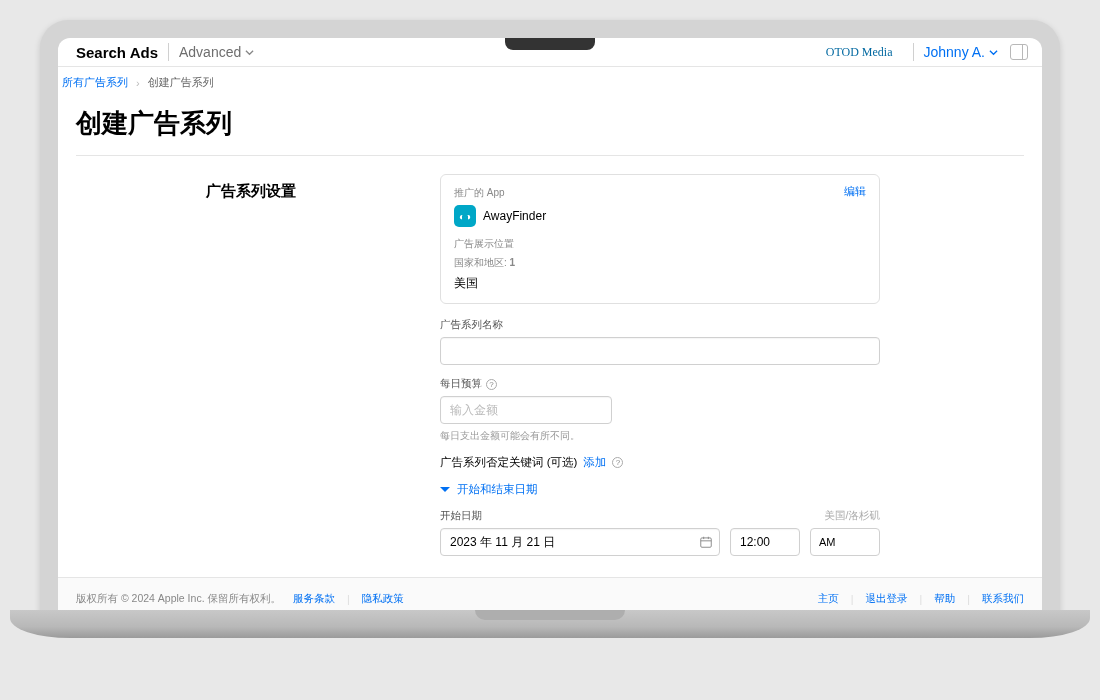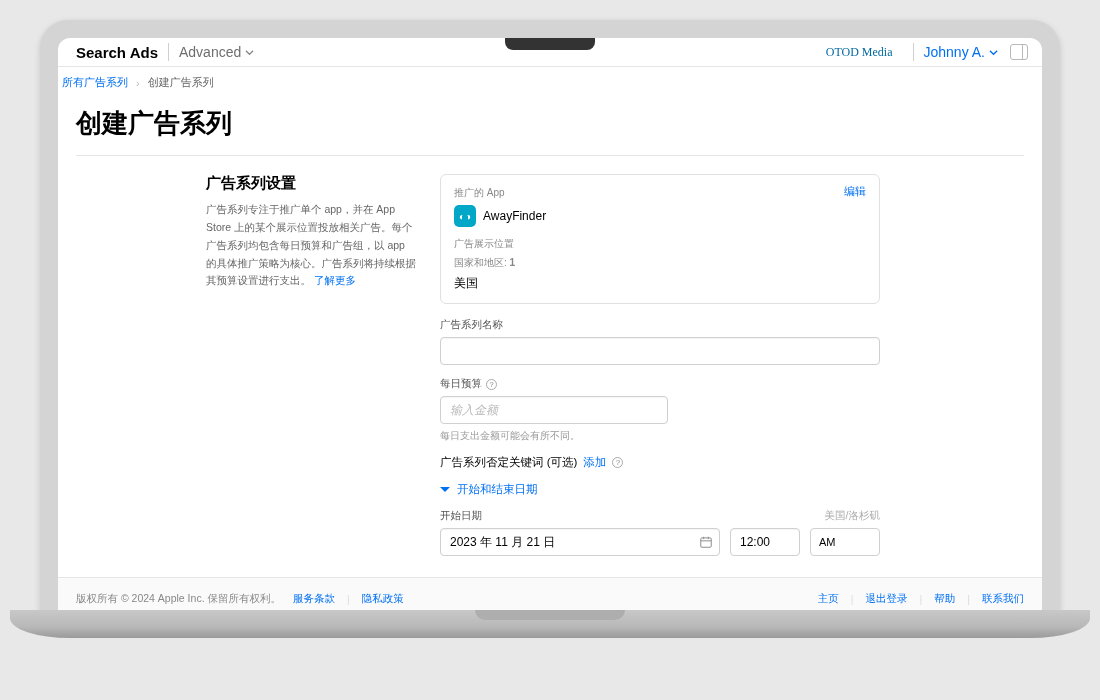--- a/index.html
+++ b/index.html
@@ -146,21 +146,21 @@
       display: flex;
       padding-top: 18px;
       gap: 24px;
     }
     .section-left {
       width: 220px;
       flex-shrink: 0;
       padding-left: 130px;
     }
     
-    .section-left-inner { width: 210px; }
+    .section-left-inner { width: 210px; margin-top: 8px; }
     .section-row { padding-left: 130px; }
     .section-left { padding-left: 0; width: 210px; }
     .sec-title { font-size: 15px; font-weight: 700; margin-bottom: 8px; }
     .sec-desc { font-size: 10.5px; color: #666; line-height: 1.7; }
     .sec-desc a { color: #0070f3; text-decoration: none; cursor: pointer; }
     .section-right { flex: 1; max-width: 440px; }
     
     .card {
       border: 1px solid #e0e0e0;
       border-radius: 6px;
@@ -294,21 +294,21 @@
       border: 1px solid #d0d0d0;
       border-radius: 4px;
       font-size: 11px;
       padding: 0 8px;
       background: #fff;
       display: flex;
       align-items: center;
       justify-content: space-between;
       cursor: pointer;
     }
-    .input-half { width: 228px; font-style: italic; }
+    .input-half { width: 172px; }
     
     .footer {
       border-top: 1px solid #e5e5e5;
       background: #fafafa;
       padding: 14px 18px;
       font-size: 10.5px;
       color: #888;
       display: flex;
       align-items: center;
       gap: 12px;
@@ -355,24 +355,20 @@
       <span class="breadcrumb-current">创建广告系列</span>
     </div>
 
     <div class="content">
       <h1 class="page-title">创建广告系列</h1>
 
       <div class="section-row">
         <div class="section-left">
           <div class="section-left-inner">
             <div class="sec-title">广告系列设置</div>
-            <div class="sec-desc">
-              <span>广告系列专注于推广单个 app，并在 App Store 上的某个展示位置投放相关广告。每个广告系列均包含每日预算和广告组，以 app 的具体推广策略为核心。广告系列将持续根据其预算设置进行支出。</span>
-              <a>了解更多</a>
-            </div>
           </div>
         </div>
 
         <div class="section-right">
 
           <div class="card">
             <span class="card-edit">编辑</span>
 
             <div class="card-label">推广的 App</div>
             <div class="card-row">

